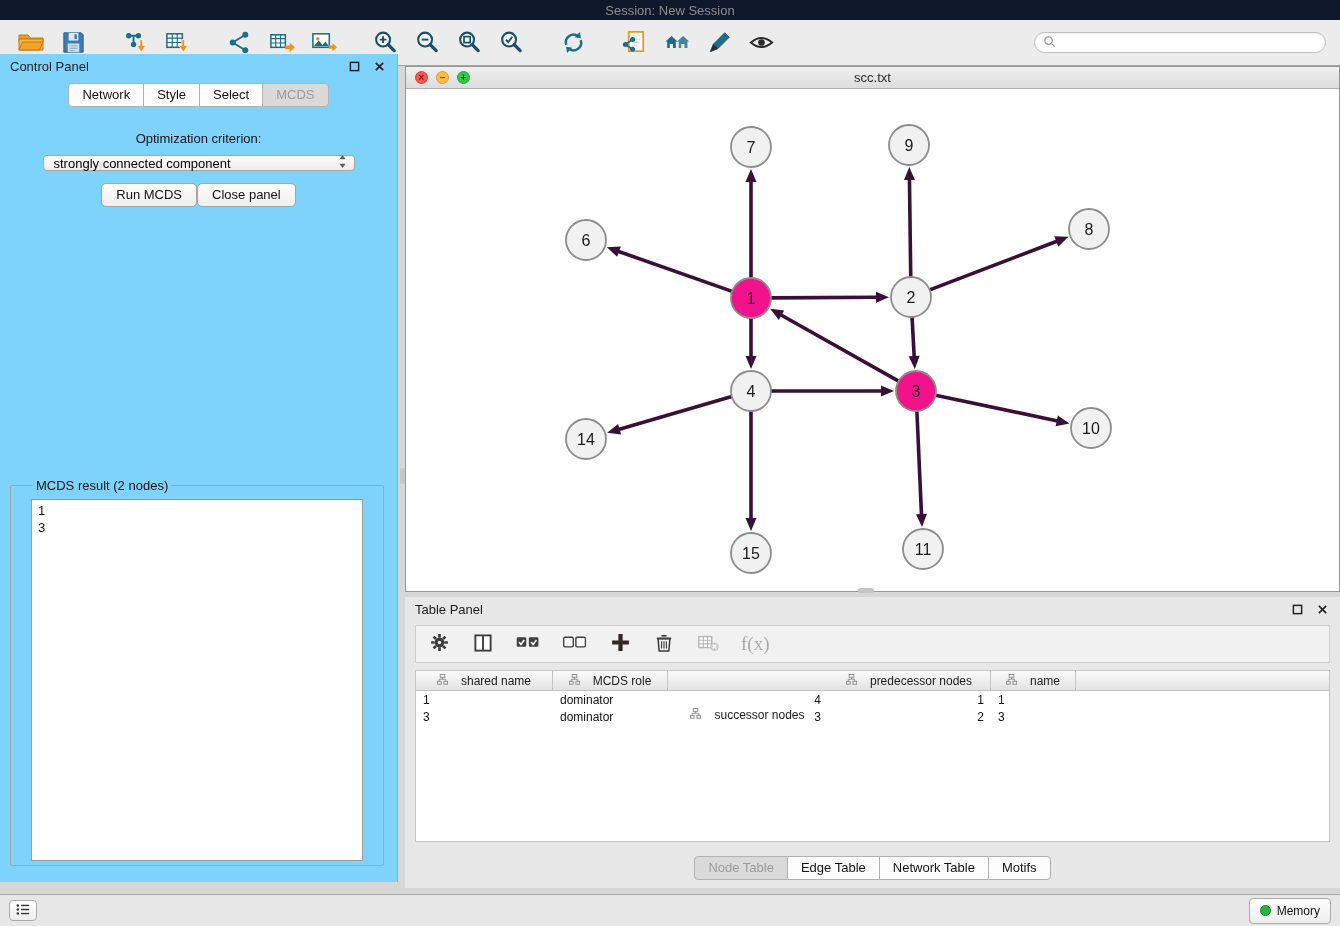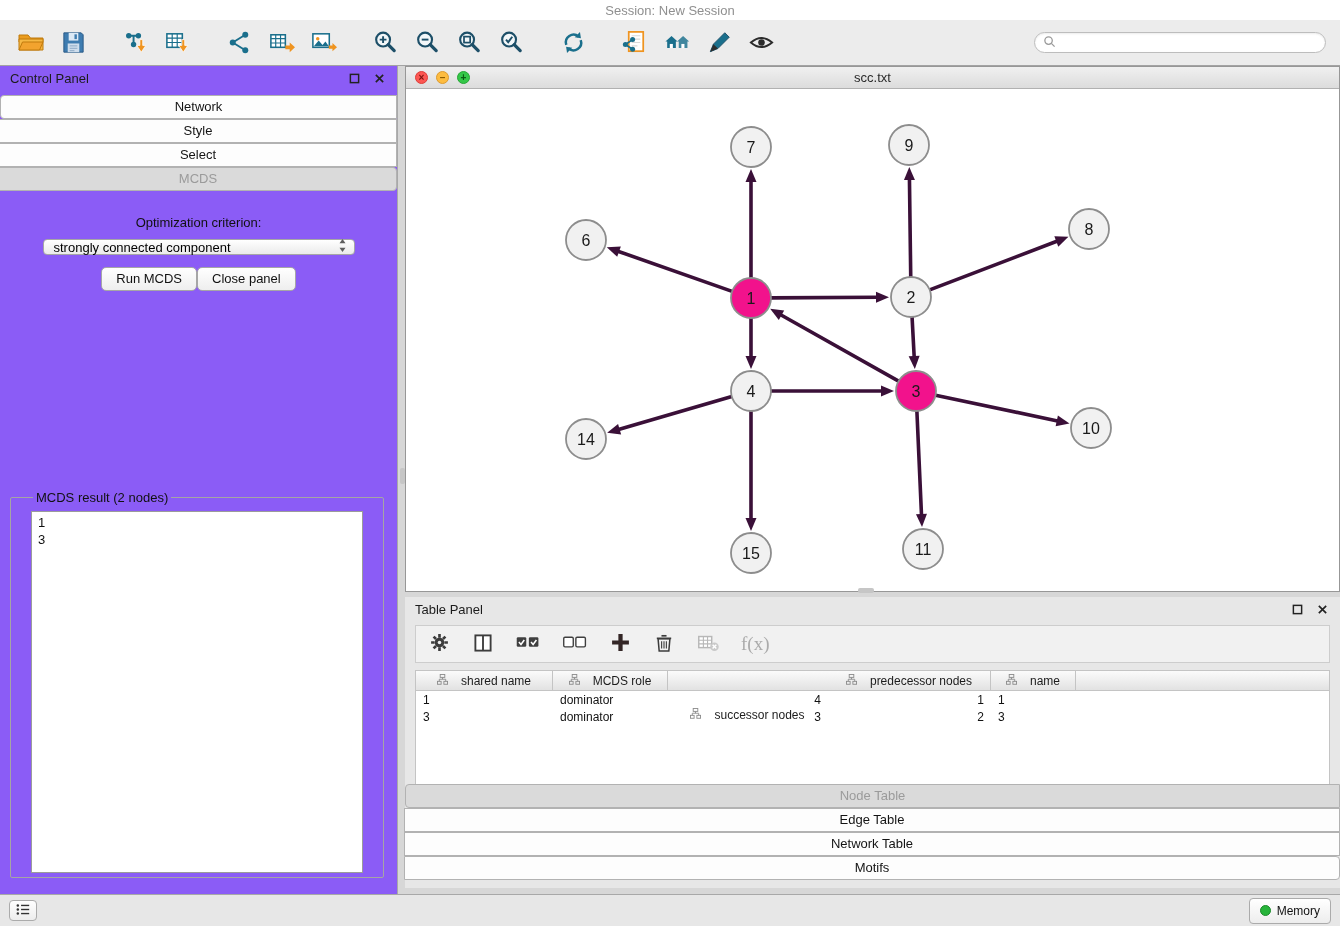--- a/index.html
+++ b/index.html
@@ -2,35 +2,35 @@
 <html><head>
 <meta charset="utf-8">
 <style>
   * { margin:0; padding:0; box-sizing:border-box; }
   html,body { width:1340px; height:926px; }
   body { font-family:"Liberation Sans", sans-serif; background:#d7d7d7; position:relative; overflow:hidden; }
 
   .app { position:absolute; inset:0; }
 
   
-  .titlebar { height:20px; background:#ffffff; text-align:center; font-size:13px; line-height:21px; color:#8f8f8f; }
+  .titlebar { height:20px; background:#0f172a; text-align:center; font-size:13px; line-height:21px; color:#8f8f8f; }
   .toolbar { height:46px; background:#ececec; border-bottom:1px solid #a3a3a3; display:flex; align-items:center; padding:0 14px; }
   .tb-group { display:flex; gap:8px; margin-right:28px; }
   .tb-btn { width:34px; height:36px; border:none; background:transparent; display:flex; align-items:center; justify-content:center; cursor:pointer; }
   .tb-btn svg { display:block; }
   .search-box { margin-left:auto; width:292px; height:21px; background:#fff; border:1px solid #bdbdbd; border-radius:11px; display:flex; align-items:center; padding:0 8px; gap:5px; box-shadow:inset 0 1px 2px rgba(0,0,0,.08); }
   .search-box input { border:none; outline:none; flex:1; font-size:12px; background:transparent; font-family:"Liberation Sans", sans-serif; }
 
   
-  .control-panel { position:absolute; left:0; top:66px; width:398px; height:828px; background:#8b5cf6; border-right:1px solid #a8a8a8; }
+  .control-panel { position:absolute; left:0; top:54px; width:398px; height:828px; background:#7dd3fc; border-right:1px solid #a8a8a8; }
   .panel-header { height:25px; display:flex; align-items:center; padding:0 10px; font-size:13px; color:#1c1c1c; }
   .panel-header .ph-icons { margin-left:auto; display:flex; gap:10px; align-items:center; }
   .ph-btn { border:none; background:transparent; cursor:pointer; display:flex; align-items:center; padding:2px; }
 
-  .cp-tabs, .tp-tabs { display:flex; justify-content:center;flex-direction:column; }
+  .cp-tabs, .tp-tabs { display:flex; justify-content:center; }
   .cp-tabs { margin-top:4px; }
   .seg-tab { font-size:13px; padding:3px 13px 4px; background:#fdfdfd; border:1px solid #b2b2b2; margin-left:-1px; color:#141414; cursor:pointer; font-family:"Liberation Sans", sans-serif; }
   .seg-tab:first-child { border-radius:4px 0 0 4px; margin-left:0; }
   .seg-tab:last-child { border-radius:0 4px 4px 0; }
   .seg-tab.active { background:#dadada; color:#9b9b9b; }
 
   .cp-opt-label { text-align:center; margin-top:24px; font-size:13px; color:#111; }
   .cp-select { width:312px; margin:9px auto 0; height:16px; background:linear-gradient(#ffffff,#ebebeb); border:1px solid #a6a6a6; border-radius:4px; display:flex; align-items:center; padding:0 7px 0 10px; font-size:13px; cursor:pointer; }
   .cp-select .grow { flex:1; }
   .cp-buttons { display:flex; justify-content:center; margin-top:12px; }

